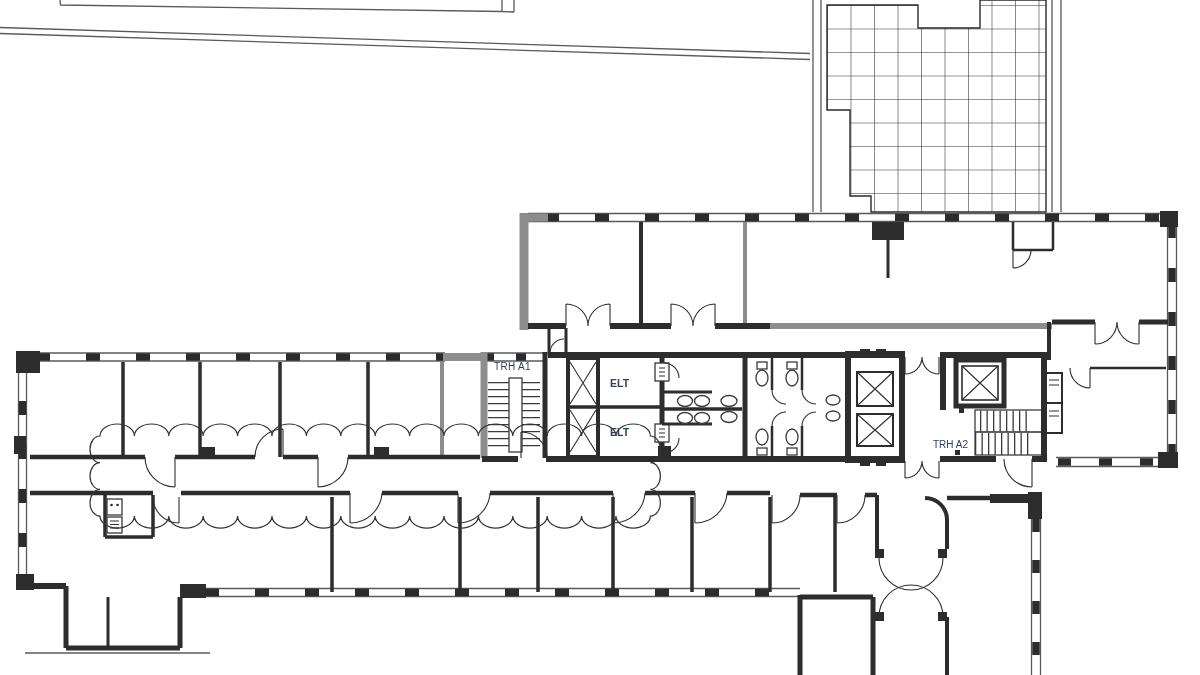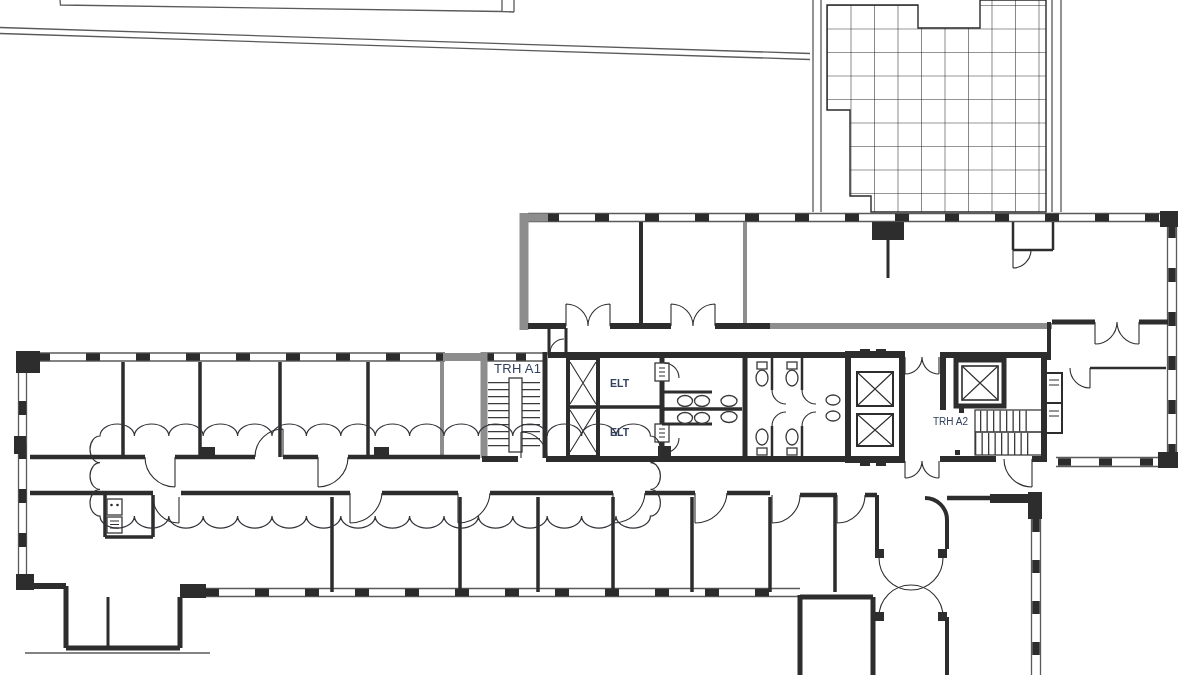--- a/index.html
+++ b/index.html
@@ -10,24 +10,24 @@
   .t{stroke:#5a5a5a;stroke-width:1.3;fill:none}      
   .d{stroke:#2d2d2d;fill:none}                        
   .g{stroke:#8d8d8d;fill:none}                        
   .a{stroke:#2f2f2f;stroke-width:1.1;fill:none}       
   .p{stroke:#2c2c2c;fill:none}                        
   .f{fill:#fff;stroke:#3a3a3a;stroke-width:1.3}       
   .df{fill:#2d2d2d;stroke:none}                       
   .s{stroke:#3a3a3a;fill:none}                        
   .lbl{position:absolute;color:#31405e;white-space:nowrap;}
   .lbl-building{left:261px;top:460px;font-size:11.5px;line-height:13.5px;font-weight:400;}
-  .lbl-trh-a1{left:494px;top:361px;font-size:13px;letter-spacing:.3px;}
+  .lbl-trh-a1{left:494px;top:361px;font-size:10px;letter-spacing:.3px;}
   .lbl-elt-top{left:610px;top:377px;font-size:10.5px;font-weight:700;}
   .lbl-elt-bottom{left:610px;top:426px;font-size:10.5px;font-weight:700;}
-  .lbl-trh-a2{left:933px;top:416px;font-size:10px;}
+  .lbl-trh-a2{left:933px;top:439px;font-size:10px;}
 </style>
 </head>
 <body>
 
 <div class="stage">
 <svg width="1200" height="675" viewBox="0 0 1200 675">
   <defs>
     <pattern id="roofgrid" width="23.5" height="23.5" patternUnits="userSpaceOnUse" patternTransform="translate(827,5)">
       <path d="M23.5,0 H0 V23.5" fill="none" stroke="#2a2a2a" stroke-width="1.1"></path>
     </pattern>

